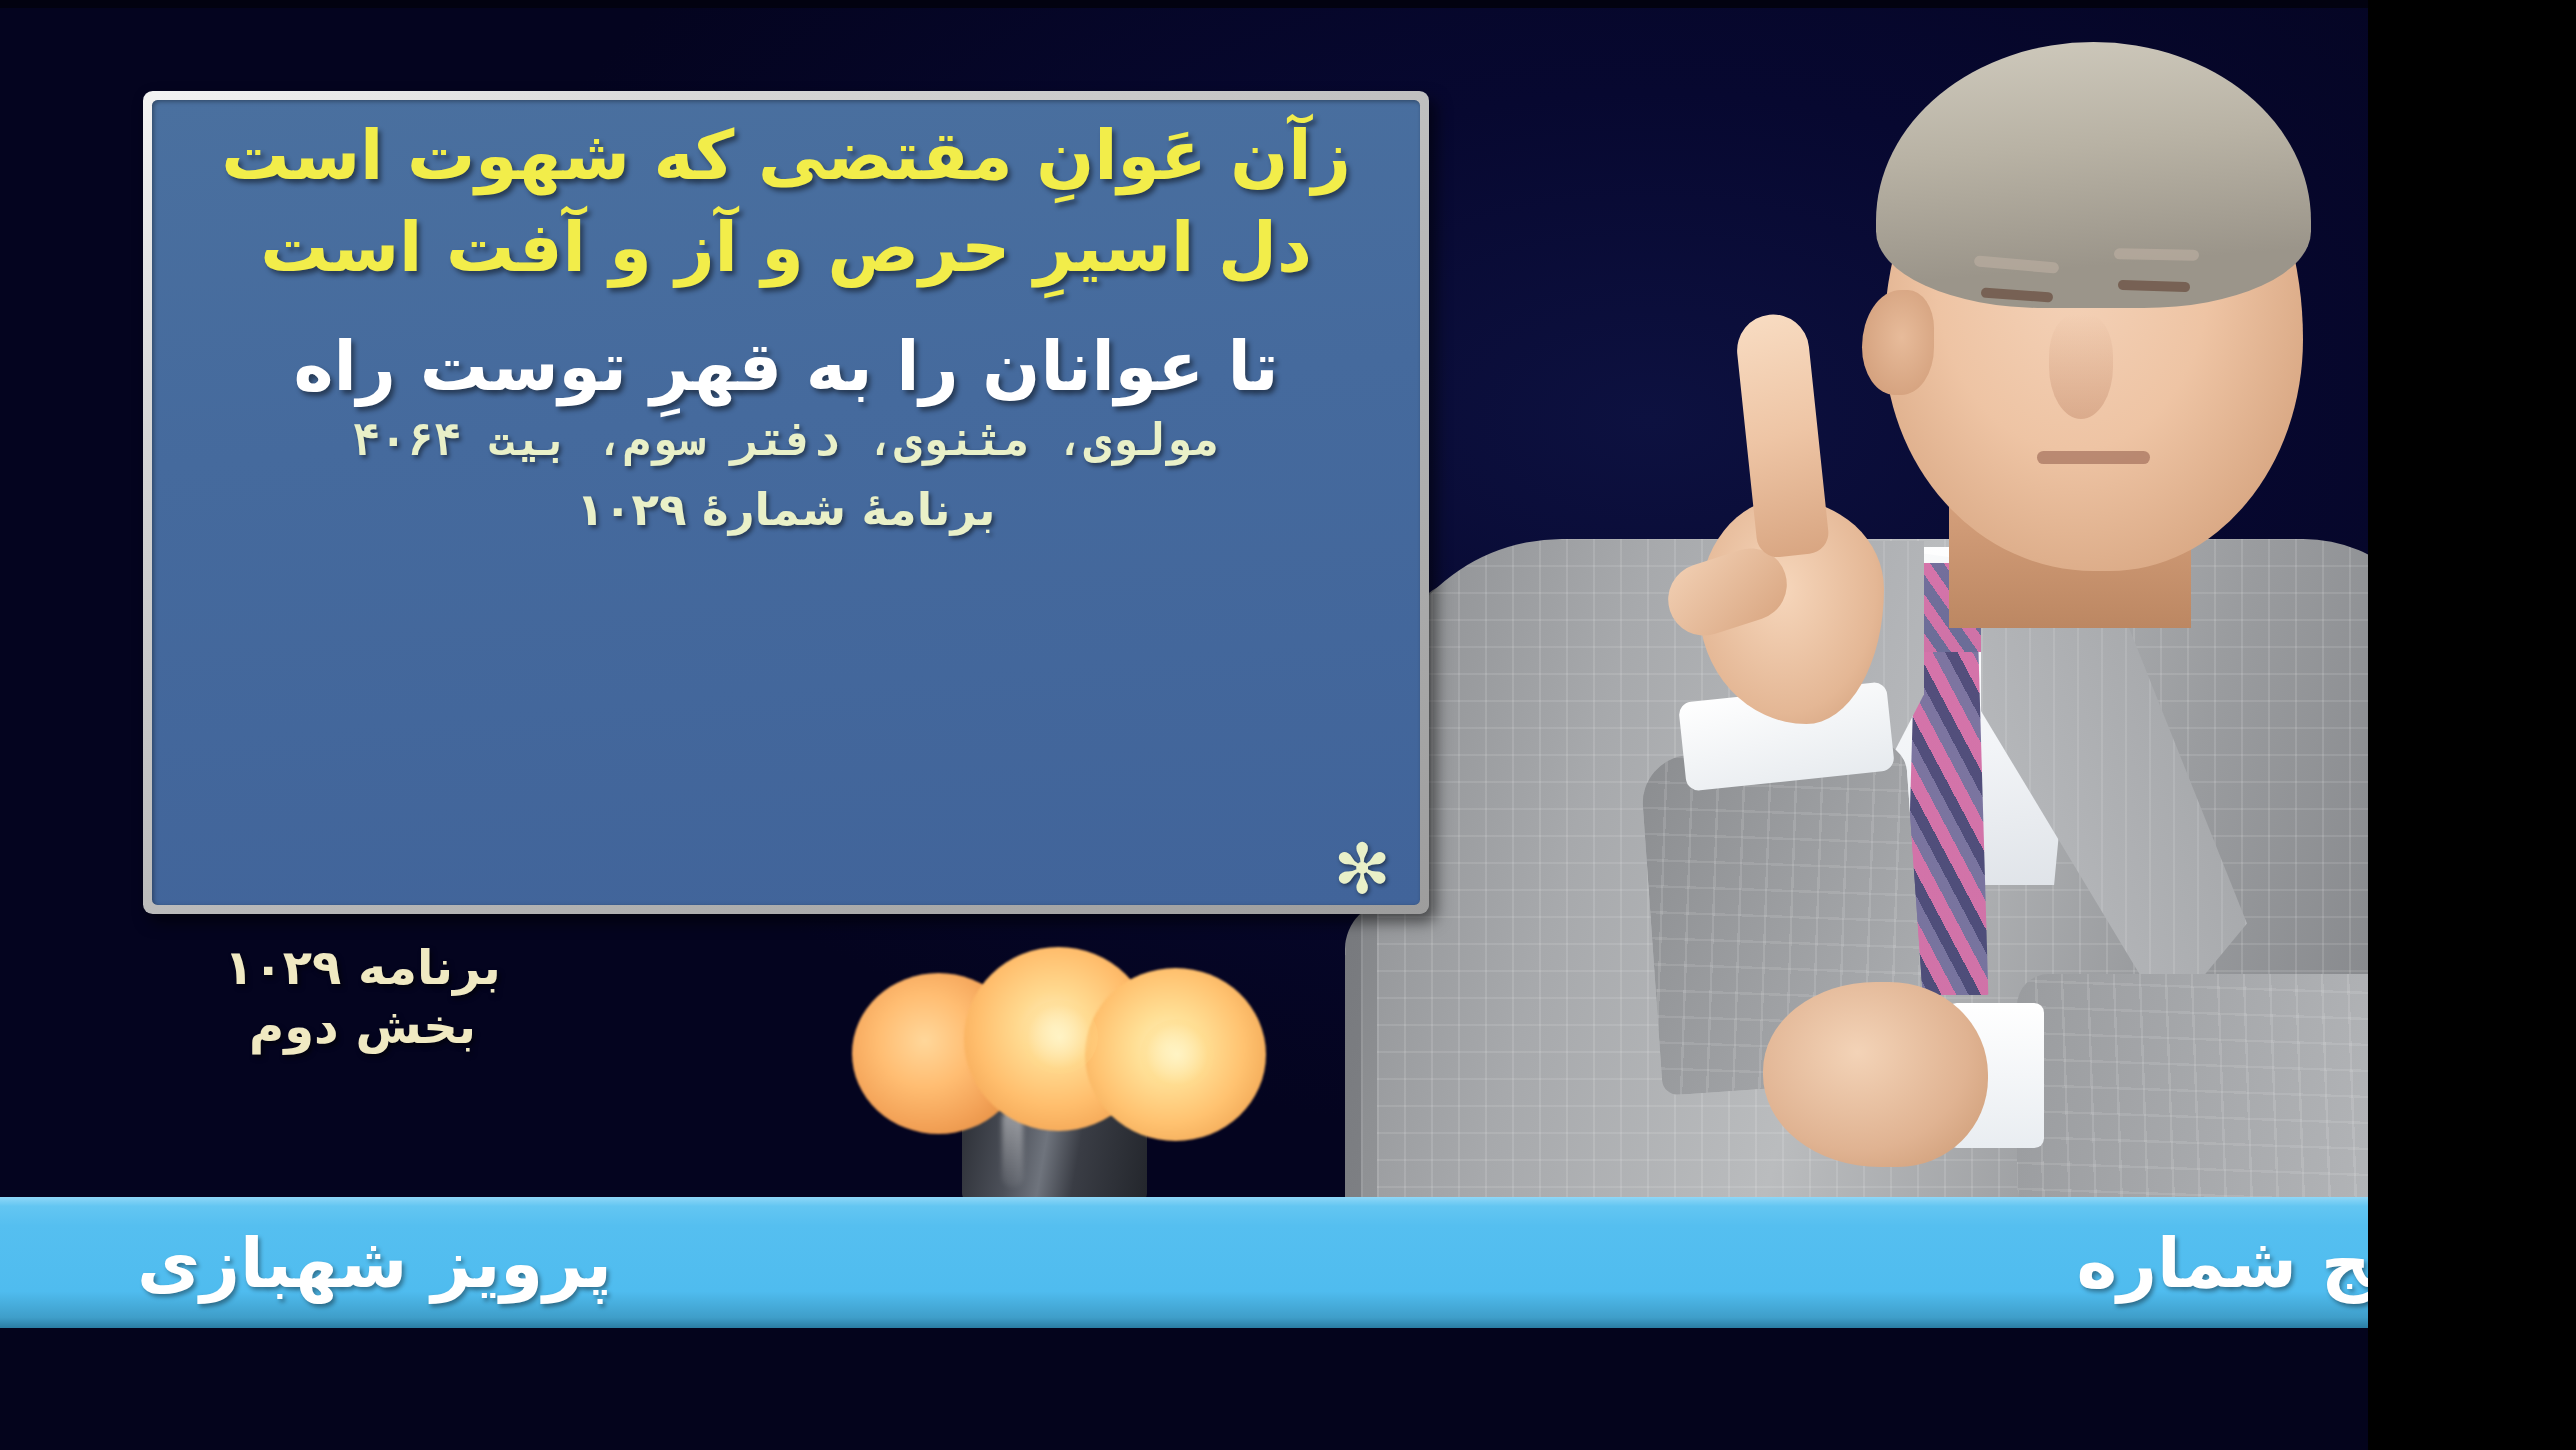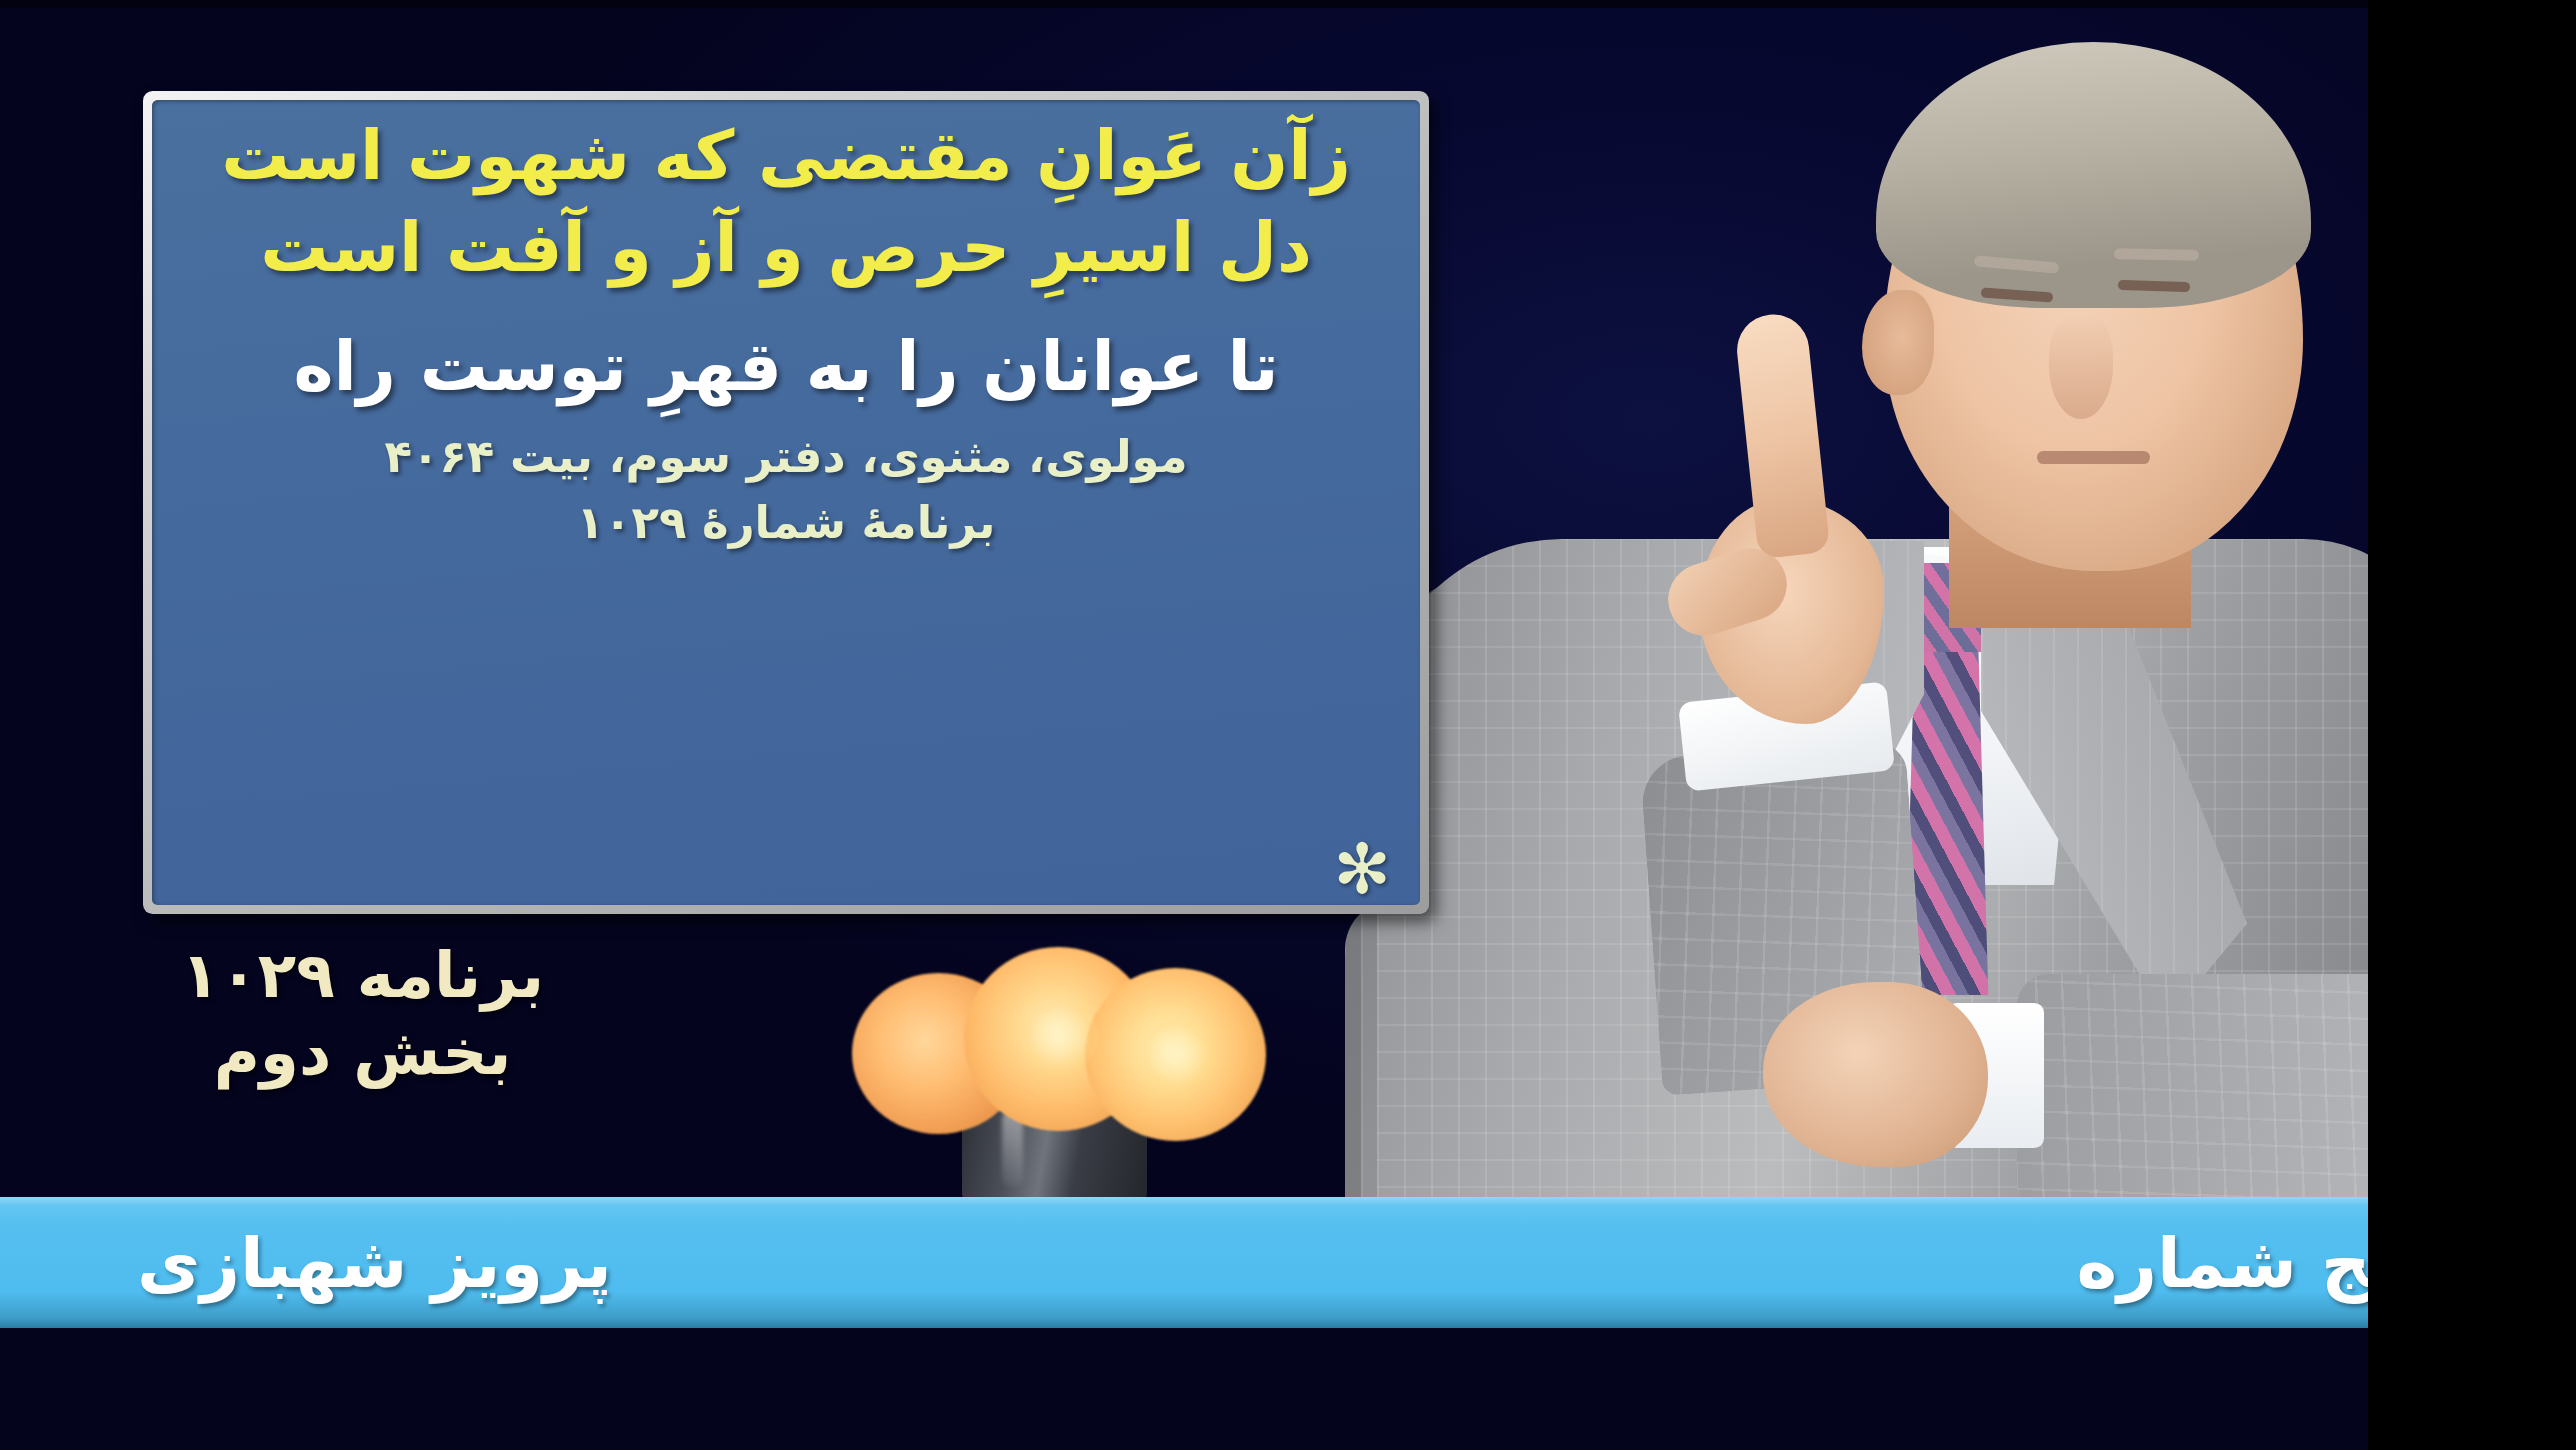--- a/index.html
+++ b/index.html
@@ -101,21 +101,21 @@
   .attrib {
     direction: rtl;
     text-align: center;
     font-size: 45px;
     font-weight: 700;
     color: #e9f0c8;
     text-shadow: 2.4px 3.2px 4px rgba(0,0,0,0.45);
     white-space: nowrap;
     line-height: 1.15;
   }
-  .attrib.first { margin-top: 14px; }
+  .attrib.first { margin-top: 1px; font-family: Liberation Mono, monospace; }
   .attrib.second { margin-top: 14.5px; text-align: center; }
 
   .asterisk {
     position: absolute;
     right: 29px; bottom: 1.6px;
     color: #e9f0c8;
     font-size: 69px;
     font-weight: 700;
     line-height: 1;
     text-shadow: 1.6px 2.4px 4px rgba(0,0,0,0.45);
@@ -123,21 +123,21 @@
 
   
   .program-caption {
     position: absolute;
     left: 153px; top: 938px;
     width: 419px;
     direction: rtl;
     text-align: center;
   }
   .program-caption div {
-    font-size: 63px;
+    font-size: 48px;
     font-weight: 700;
     color: #f0e9c2;
     text-shadow: 2.4px 3.2px 5.6px rgba(0,0,0,0.6);
     line-height: 1.22;
     white-space: nowrap;
   }
 
   
   .roses {
     position: absolute;

